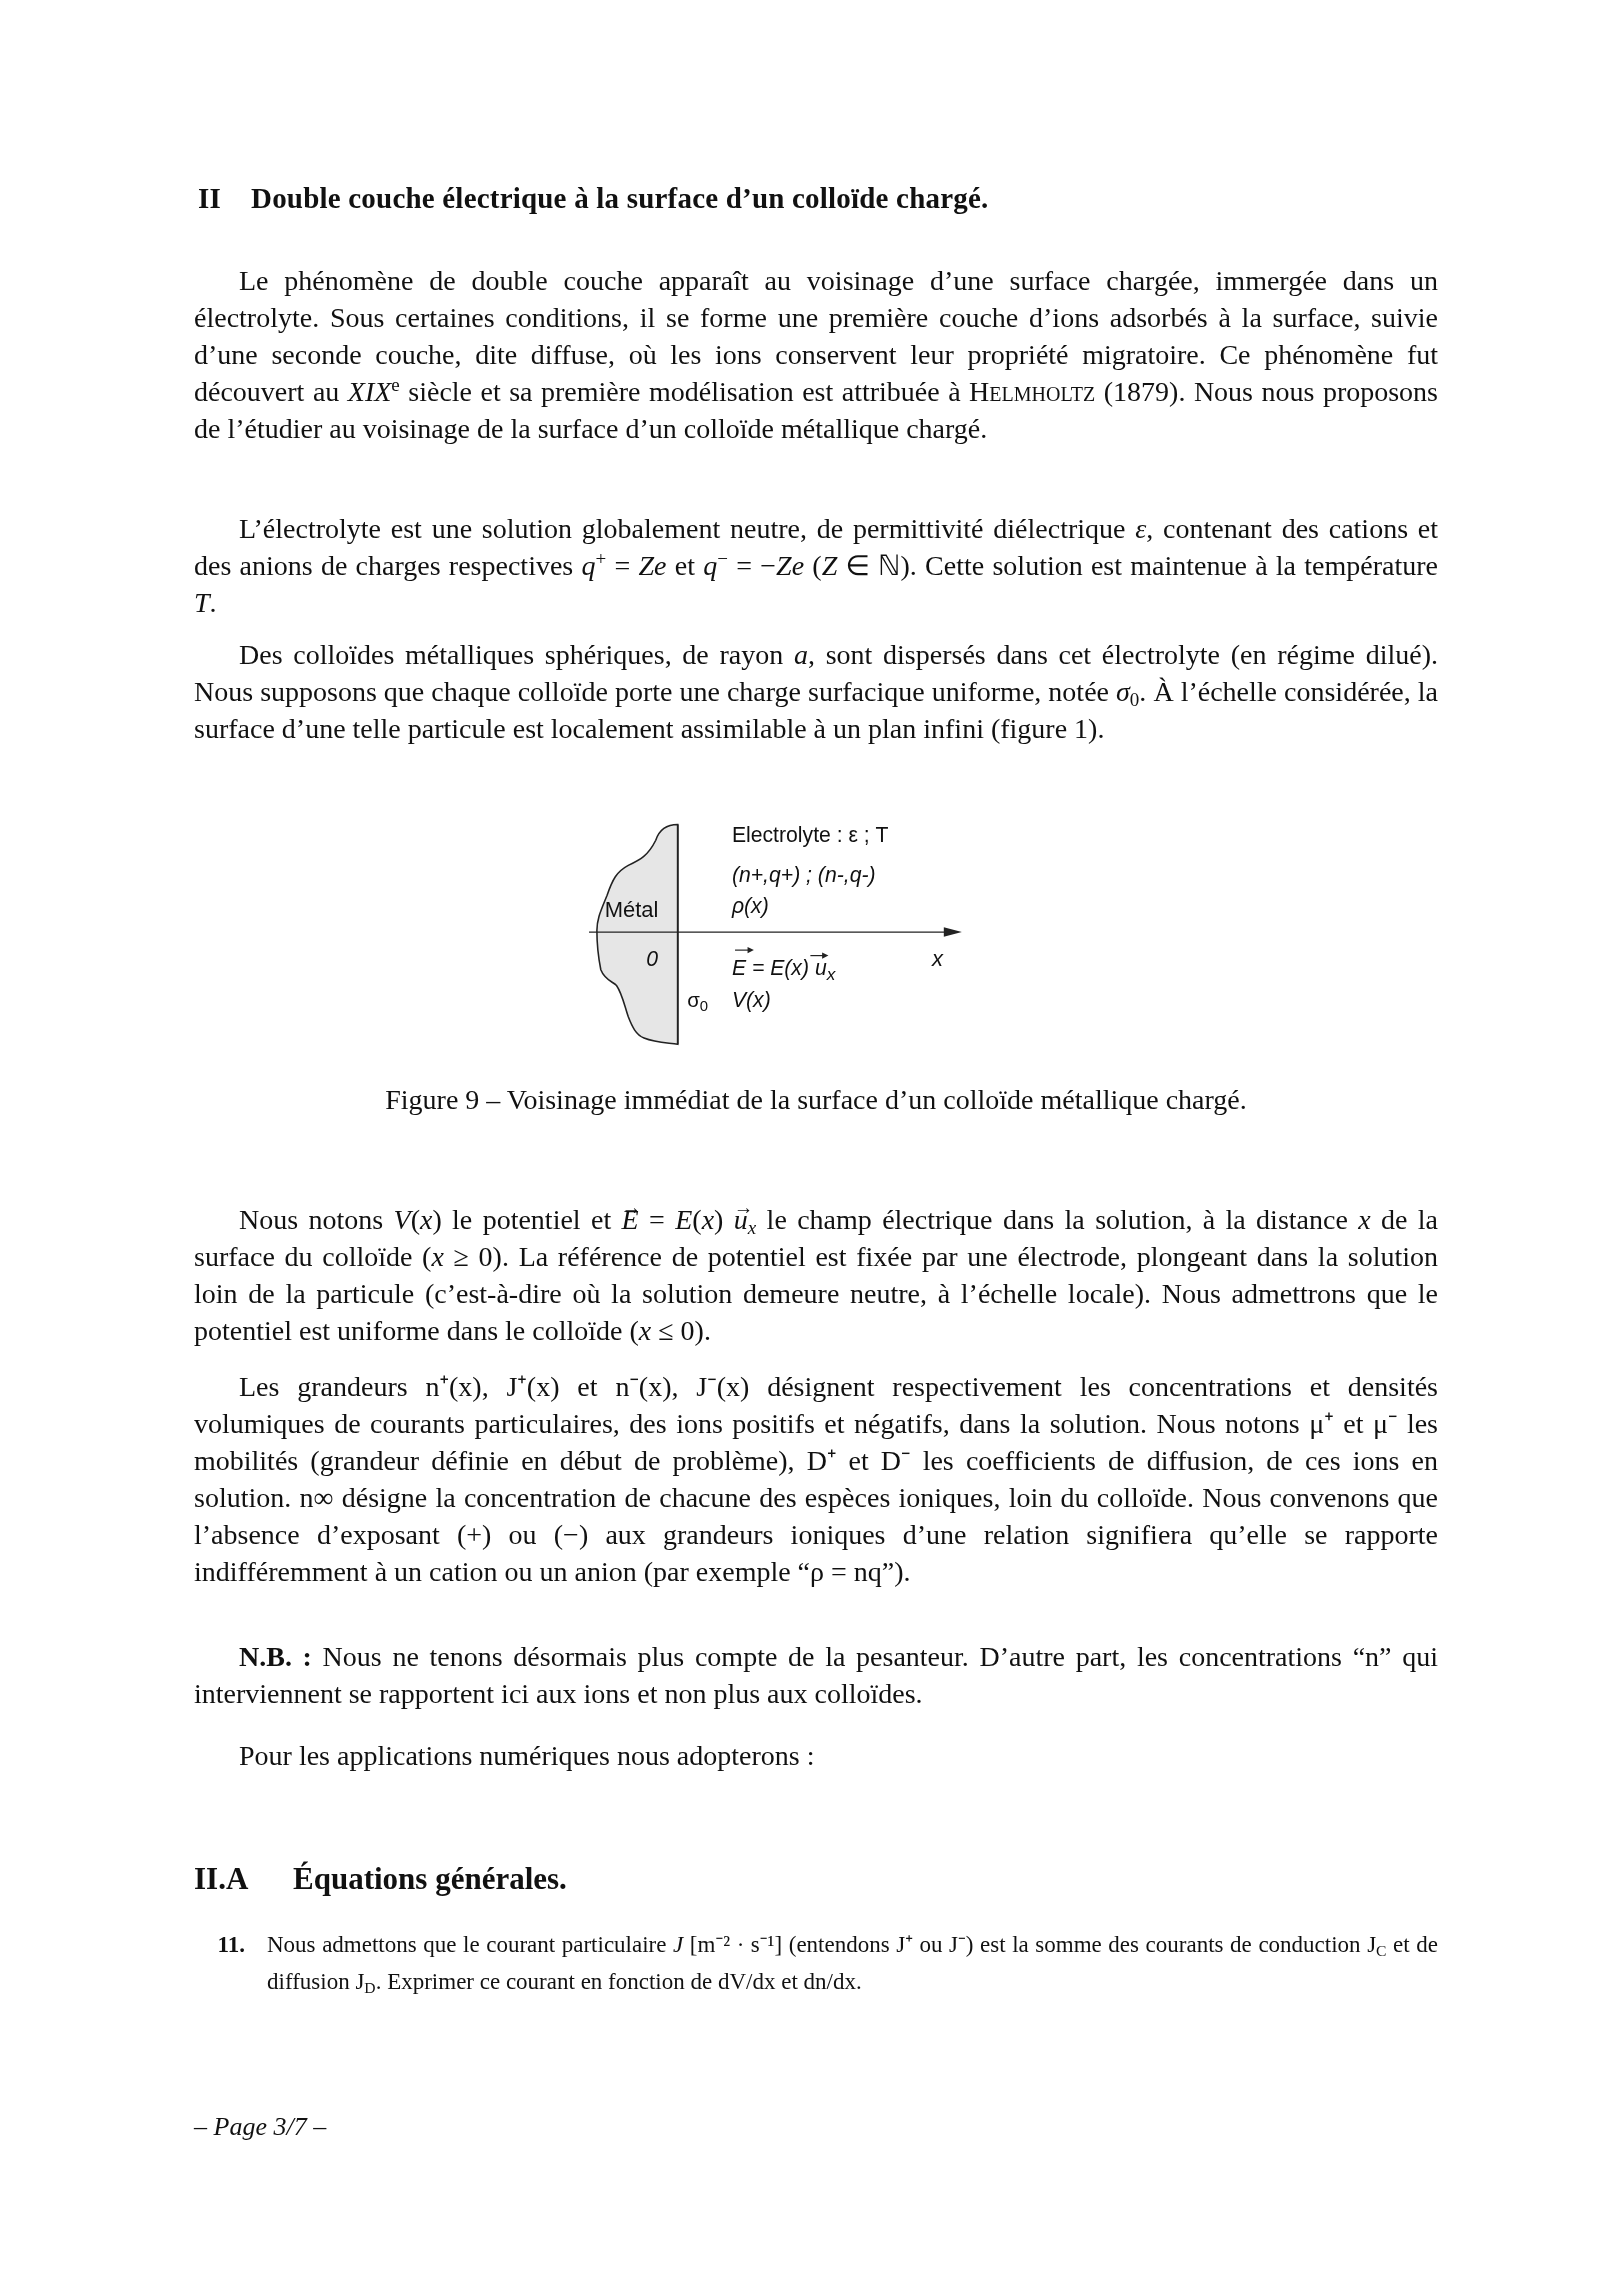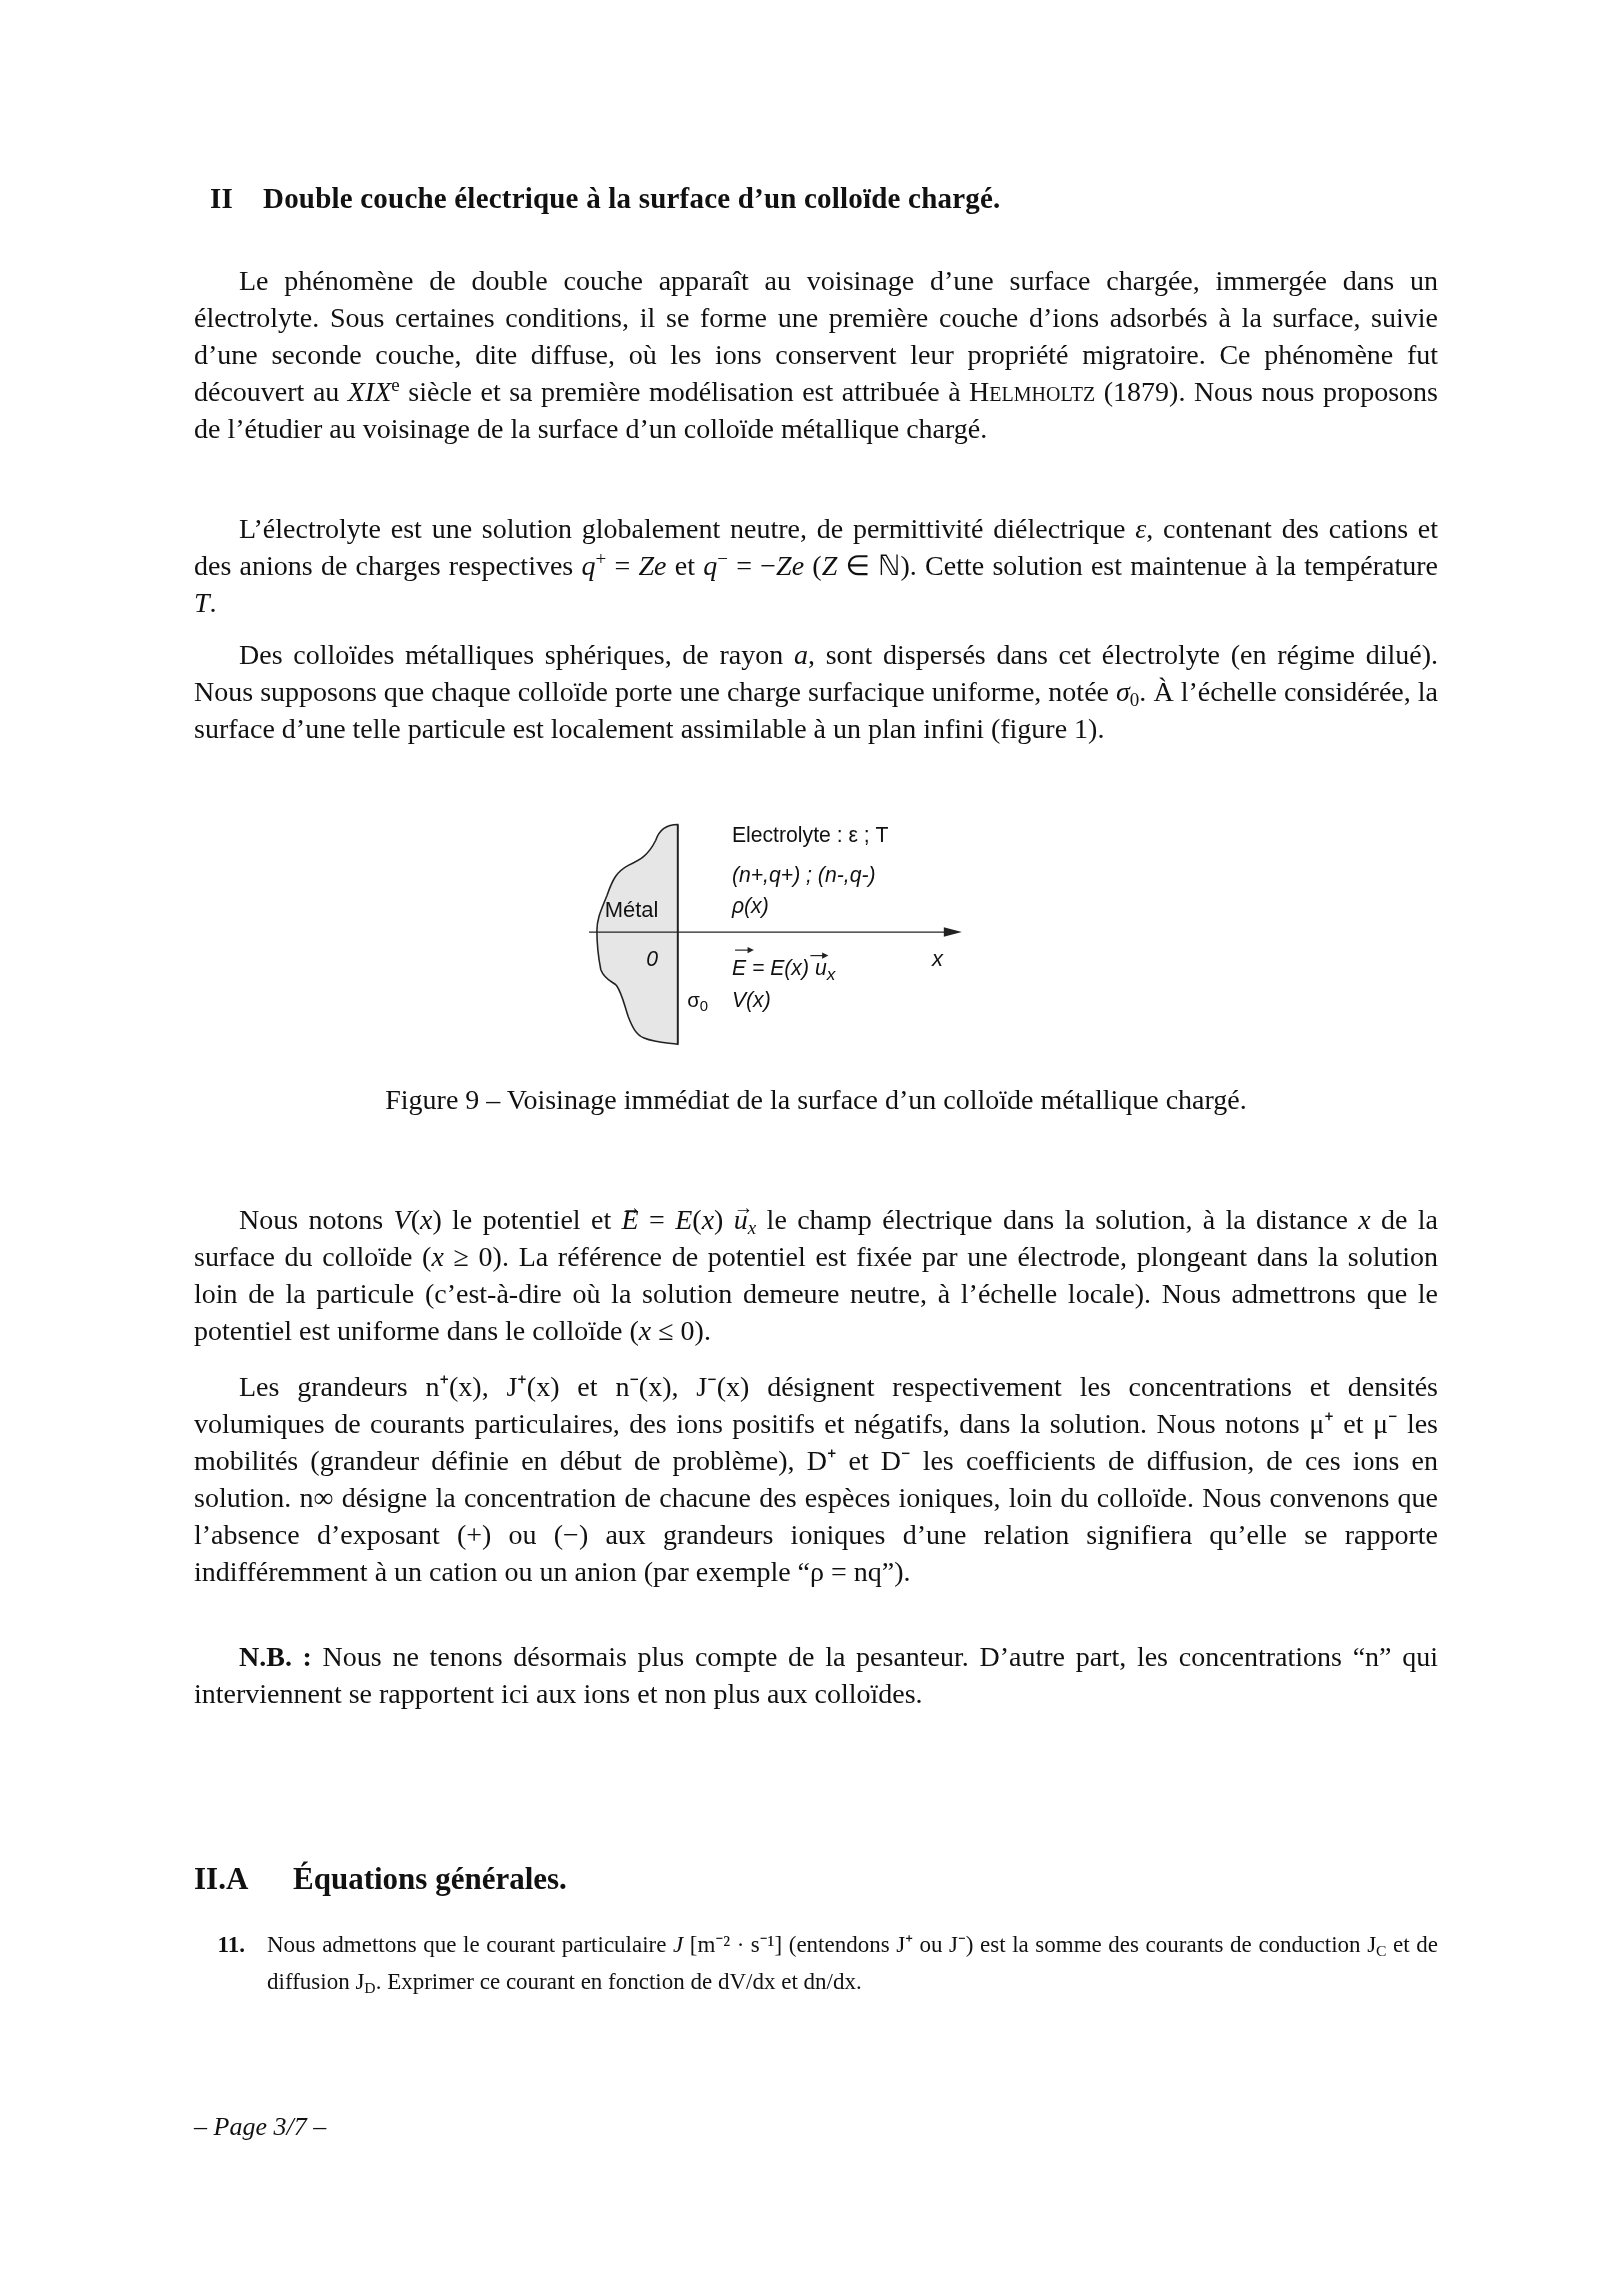--- a/index.html
+++ b/index.html
@@ -1,19 +1,19 @@
 <!DOCTYPE html>
 <html style="font-size:12.6px"><head>
 <meta charset="utf-8">
 <style>
   html, body { margin:0; padding:0; background:#ffffff; }
   body { width:1623px; height:2295px; position:relative; overflow:hidden;
          font-family:"DejaVu Serif","Liberation Serif",serif; color:#111; }
   .page { position:absolute; left:194px; top:0; width:1244px; }
-  h1.sec { position:absolute; left:16px; top:182px; margin:0; font-size:29px; font-weight:bold;
+  h1.sec { position:absolute; left:4px; top:182px; margin:0; font-size:29px; font-weight:bold;
            font-family:"Liberation Serif",serif; letter-spacing:0.2px; white-space:nowrap; }
   h1.sec .num { display:inline-block; width:53px; }
   .p { position:absolute; left:0; width:1244px; margin:0; font-size:28px; line-height:37px;
        text-align:justify; font-family:"Liberation Serif",serif; }
   .p .ind { display:inline-block; width:45px; }
   i, .m { font-style:italic; }
   .sc { font-variant:small-caps; }
   sup { font-size:0.68em; line-height:0; vertical-align:0.55em; }
   sub { font-size:0.68em; line-height:0; vertical-align:-0.25em; }
   .vec { position:relative; display:inline-block; }
@@ -50,21 +50,21 @@
   <p class="p" style="top:636px"><span class="ind"></span><span>Des colloïdes métalliques sphériques, de rayon </span><i>a</i><span>, sont dispersés dans cet électrolyte (en régime dilué). Nous supposons que chaque colloïde porte une charge surfacique uniforme, notée </span><i>σ</i><sub>0</sub><span>. À l’échelle considérée, la surface d’une telle particule est localement assimilable à un plan infini (figure 1).</span></p>
 
   <p class="caption">Figure 9 – Voisinage immédiat de la surface d’un colloïde métallique chargé.</p>
 
   <p class="p" style="top:1201px"><span class="ind"></span><span>Nous notons </span><i>V</i><span>(</span><i>x</i><span>) le potentiel et </span><i class="vec">E</i><span> = </span><i>E</i><span>(</span><i>x</i><span>) </span><i class="vec">u</i><sub><i>x</i></sub><span> le champ électrique dans la solution, à la distance </span><i>x</i><span> de la surface du colloïde (</span><i>x</i><span> ≥ 0). La référence de potentiel est fixée par une électrode, plongeant dans la solution loin de la particule (c’est-à-dire où la solution demeure neutre, à l’échelle locale). Nous admettrons que le potentiel est uniforme dans le colloïde (</span><i>x</i><span> ≤ 0).</span></p>
 
   <p class="p" style="top:1368px"><span class="ind"></span><span>Les grandeurs n⁺(x), J⁺(x) et n⁻(x), J⁻(x) désignent respectivement les concentrations et densités volumiques de courants particulaires, des ions positifs et négatifs, dans la solution. Nous notons μ⁺ et μ⁻ les mobilités (grandeur définie en début de problème), D⁺ et D⁻ les coefficients de diffusion, de ces ions en solution. n∞ désigne la concentration de chacune des espèces ioniques, loin du colloïde. Nous convenons que l’absence d’exposant (+) ou (−) aux grandeurs ioniques d’une relation signifiera qu’elle se rapporte indifféremment à un cation ou un anion (par exemple “ρ = nq”).</span></p>
 
   <p class="p" style="top:1638px"><span class="ind"></span><b>N.B. :</b><span> Nous ne tenons désormais plus compte de la pesanteur. D’autre part, les concentrations “n” qui interviennent se rapportent ici aux ions et non plus aux colloïdes.</span></p>
 
-  <p class="p" style="top:1737px"><span class="ind"></span><br></p>
+  <p class="p" style="top:1737px"><span class="ind"></span><span>Pour les applications numériques nous adopterons :</span><br></p>
 
   <h2 class="sub">
     <span class="num">II.A</span><span>Équations générales.</span>
   </h2>
 
   <div class="q">
     <span class="qn">11.</span>
     <span class="qt"><span>Nous admettons que le courant particulaire </span><i>J</i><span> [m⁻² · s⁻¹]</span><span> (entendons J⁺ ou J⁻) est la somme des courants de conduction J</span><sub>C</sub><span> et de diffusion J</span><sub>D</sub><span>. Exprimer ce courant en fonction de dV/dx et dn/dx.</span></span>
   </div>
 

